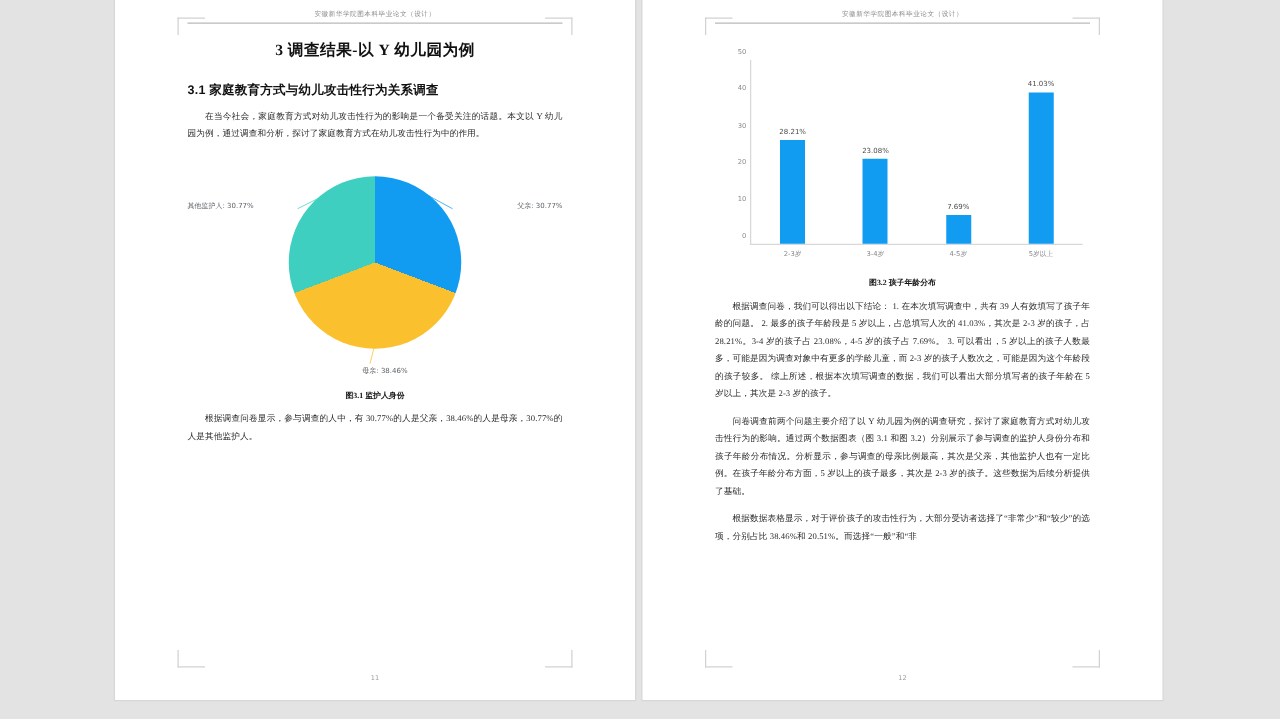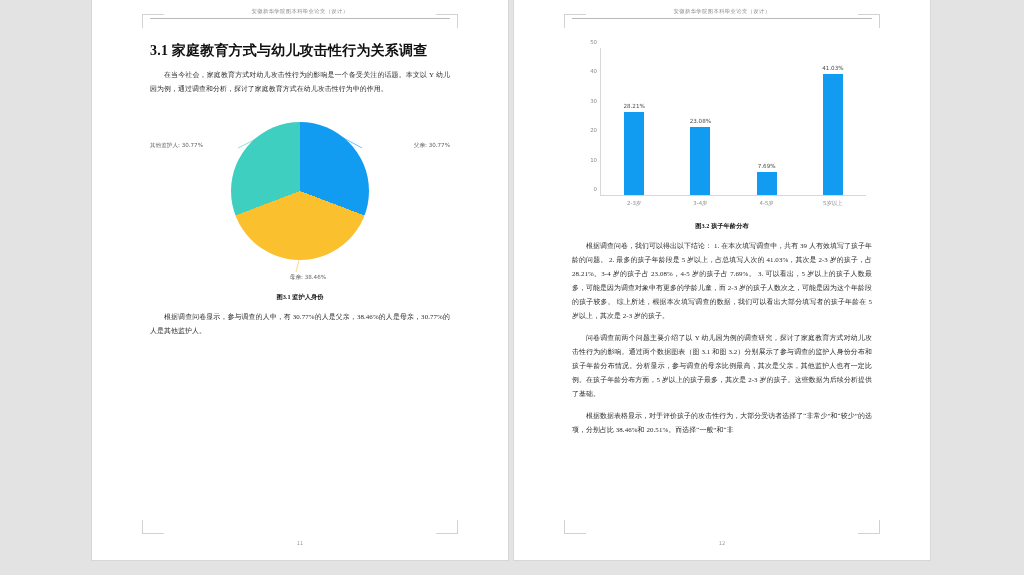--- a/index.html
+++ b/index.html
@@ -68,26 +68,26 @@
 
   h1.doc-h1{
     font-size:12.5px;
     font-weight:bold;
     text-align:center;
     margin:6px 0 0 0;
     letter-spacing:.4px;
     color:#111;
   }
   h2.doc-h2{
-    font-size:14px;
+    font-size:10px;
     font-weight:bold;
     margin:16px 0 0 0;
     letter-spacing:.2px;
     color:#111;
-    font-family:Liberation Serif, serif;
+    font-family:Liberation Sans, sans-serif;
   }
   p.body{
     font-size:6.9px;
     line-height:14px;
     text-align:justify;
     margin:8px 0 0 0;
     color:#2a2a2a;
     letter-spacing:.1px;
   }
   p.body.ind{text-indent:14px;}
@@ -210,20 +210,21 @@
     <div class="cmark bl">
         <i class="h"></i>
         <i class="v"></i>
       </div>
     <div class="cmark br">
         <i class="h"></i>
         <i class="v"></i>
       </div>
 
     <div class="content">
+      <h1 class="doc-h1">3  调查结果-以 Y 幼儿园为例</h1>
       <h2 class="doc-h2">3.1  家庭教育方式与幼儿攻击性行为关系调查</h2>
       <p class="body ind">在当今社会，家庭教育方式对幼儿攻击性行为的影响是一个备受关注的话题。本文以 Y 幼儿园为例，通过调查和分析，探讨了家庭教育方式在幼儿攻击性行为中的作用。</p>
 
       <div class="pie-wrap">
         <div class="pie" id="pie-disc" style="background: conic-gradient(rgb(17, 156, 242) 0deg, rgb(17, 156, 242) 110.772deg, rgb(251, 192, 45) 110.772deg, rgb(251, 192, 45) 249.228deg, rgb(63, 207, 192) 249.228deg, rgb(63, 207, 192) 360deg);"></div>
 
         <div class="leader" style="left:0;top:0;width:100%;height:185px;">
           <svg width="300" height="185" viewBox="0 0 300 185">
             <path d="M88,42 L112,30" stroke="#3fcfc0" stroke-width="0.6" fill="none"></path>
             <path d="M212,42 L190,30" stroke="#119cf2" stroke-width="0.6" fill="none"></path>

